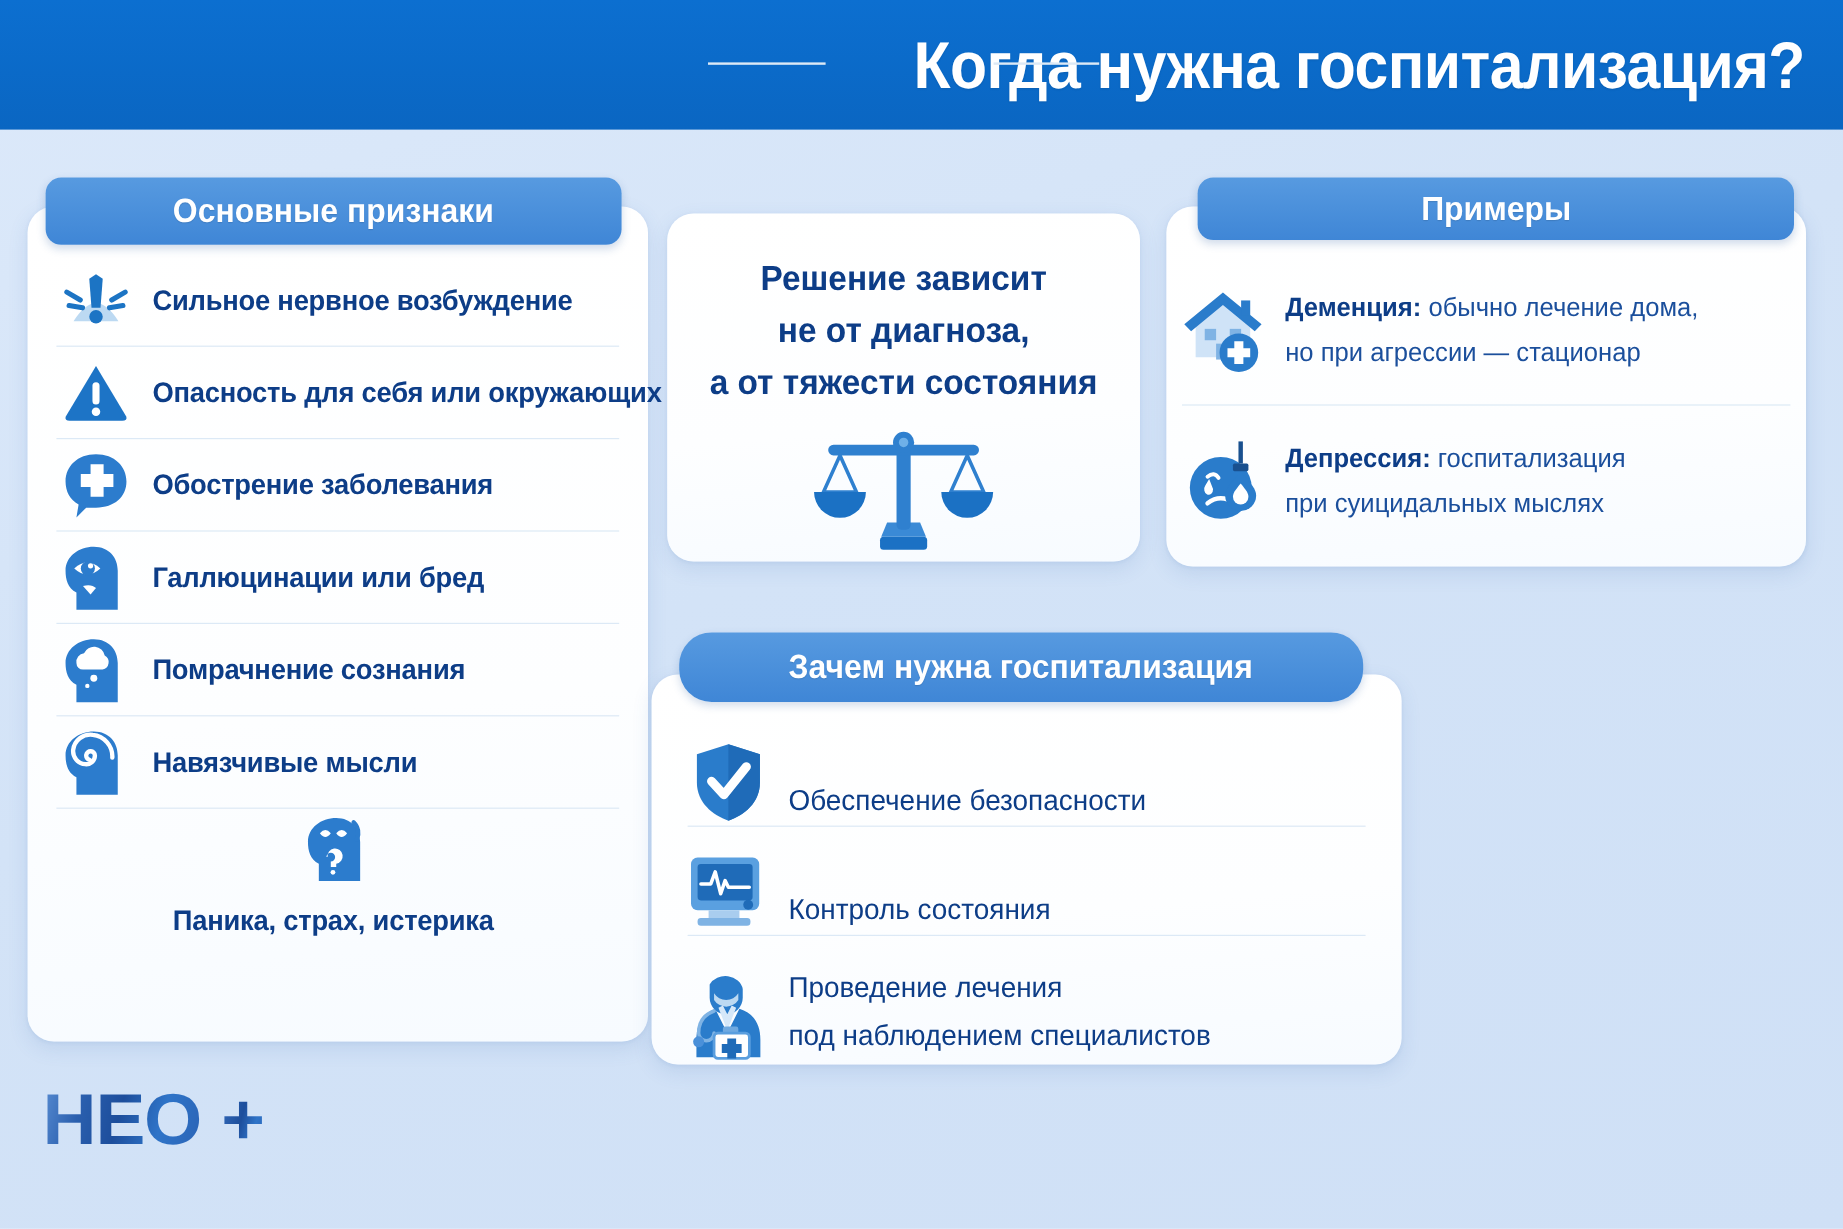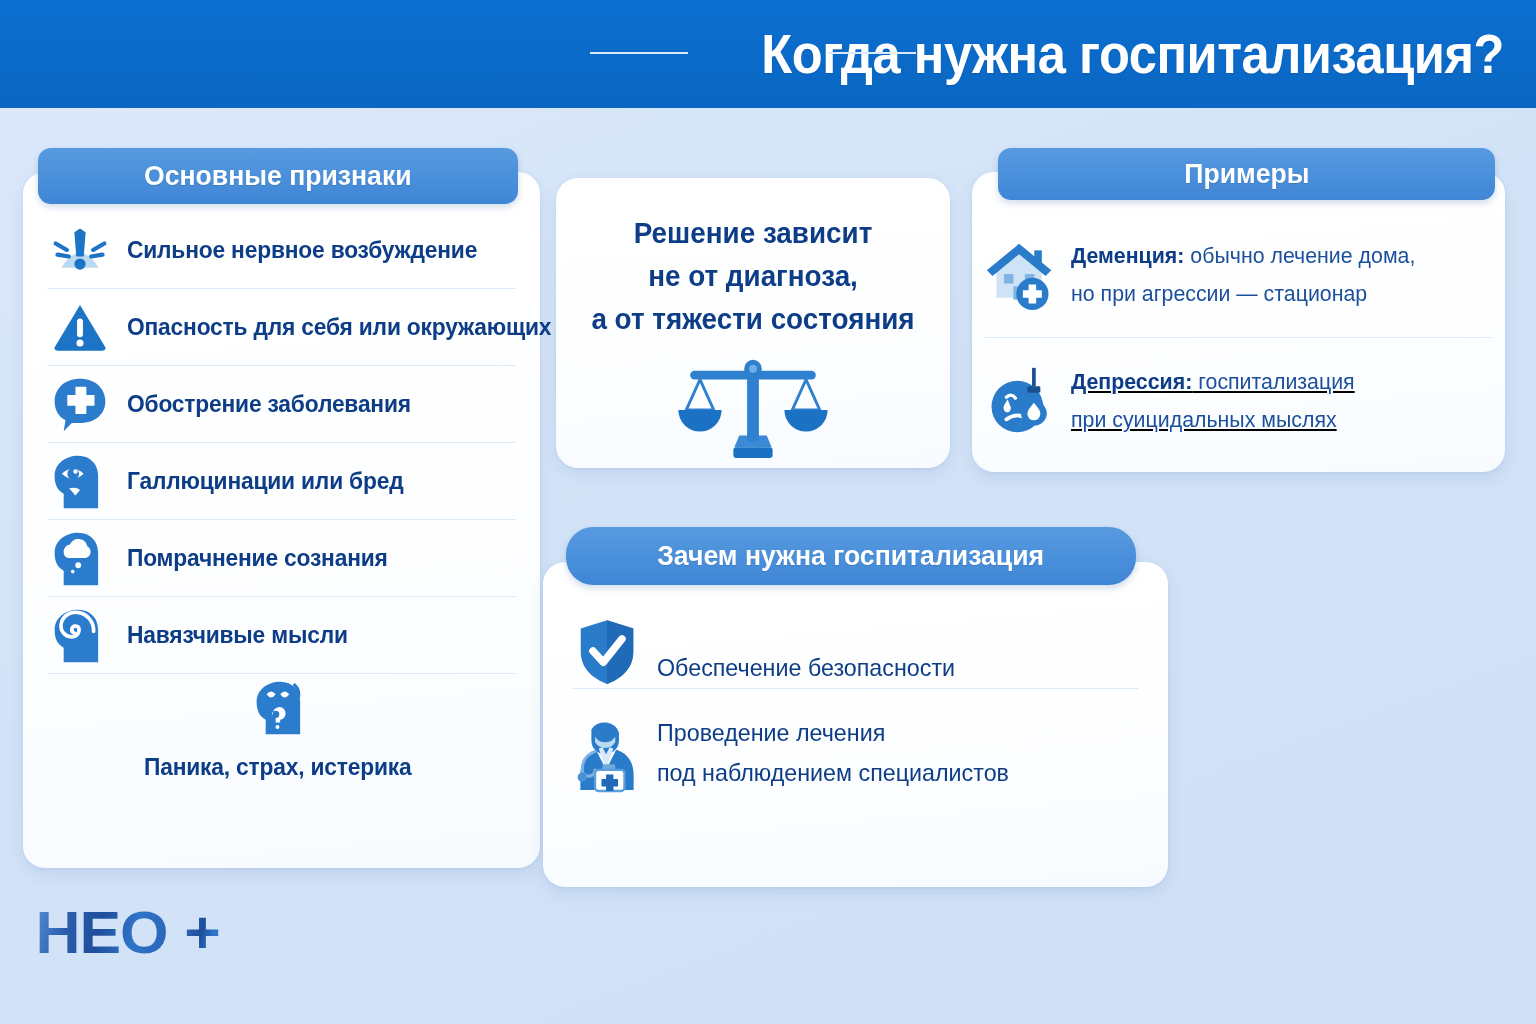--- a/index.html
+++ b/index.html
@@ -143,21 +143,21 @@
     padding: 0 13px;
     z-index: 3;
   }
   .example-row {
     display: flex;
     align-items: center;
     gap: 14px;
     height: 126px;
     border-bottom: 1.5px solid #dce9f6;
   }
-  .example-row:last-child { border-bottom: none; text-decoration: underline; }
+  .example-row:last-child { border-bottom: none; }
   .example-icon {
     width: 72px; height: 76px;
     flex: 0 0 72px;
     display: flex; align-items: center; justify-content: center;
   }
   .example-text {
     color: #1b4f9c;
     font-size: 22px;
     line-height: 38px;
     transform: scaleX(0.97);
@@ -404,20 +404,33 @@
     <div class="why-icon">
       <svg viewBox="0 0 64 72" width="60" height="68">
         <path d="M32 2 L60 11 L60 36 C60 54 46 65 32 70 C18 65 4 54 4 36 L4 11 Z" fill="#2a7ccb"></path>
         <path d="M32 2 L60 11 L60 36 C60 54 46 65 32 70 Z" fill="#1f6bb8"></path>
         <path d="M17 35 L28 47 L48 22" fill="none" stroke="#ffffff" stroke-width="8" stroke-linecap="round" stroke-linejoin="round"></path>
       </svg>
     </div>
     <div class="why-label">Обеспечение безопасности</div>
   </div>
 
+  <div class="why-row">
+    <div class="why-icon">
+      <svg viewBox="0 0 72 66" width="66" height="62">
+        <rect x="2" y="2" width="62" height="48" rx="6" fill="#5aa0e0"></rect>
+        <rect x="8" y="8" width="50" height="33" rx="3" fill="#1f6bb8"></rect>
+        <path d="M11 26 h9 l4 -11 l5 20 l4 -12 l3 6 h19" fill="none" stroke="#ffffff" stroke-width="3.2" stroke-linecap="round" stroke-linejoin="round"></path>
+        <circle cx="54" cy="45" r="4.5" fill="#1f6bb8"></circle>
+        <rect x="18" y="50" width="28" height="7" fill="#a9cdef"></rect>
+        <rect x="8" y="57" width="48" height="7" rx="3" fill="#7fb3e4"></rect>
+      </svg>
+    </div>
+    <div class="why-label">Контроль состояния</div>
+  </div>
 
   <div class="why-row">
     <div class="why-icon">
       <svg viewBox="0 0 74 76" width="70" height="72">
         <path d="M20 8 a16 14 0 0 1 30 4 l0 8 a15 15 0 0 1 -30 0 Z" fill="#2a7ccb"></path>
         <path d="M24 22 a13 13 0 0 0 22 0 l0 -6 a13 13 0 0 1 -22 0 Z" fill="#bcd9f2"></path>
         <path d="M25 30 L36 52 L47 30 C60 34 66 44 66 58 L66 74 L8 74 L8 58 C8 44 14 34 25 30 Z" fill="#2a7ccb"></path>
         <path d="M28 29 L36 50 L44 29 l-4 -2 l-4 8 l-4 -8 Z" fill="#d6e8f9"></path>
         <path d="M24 32 q-14 5 -14 20 a7 7 0 0 0 14 0" fill="none" stroke="#7fb3e4" stroke-width="3.2" stroke-linecap="round"></path>
         <circle cx="10" cy="60" r="5" fill="#4a90d9"></circle>

